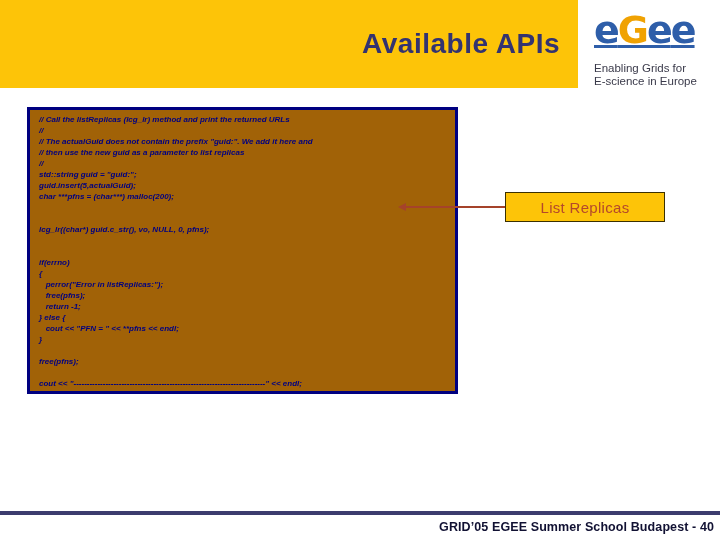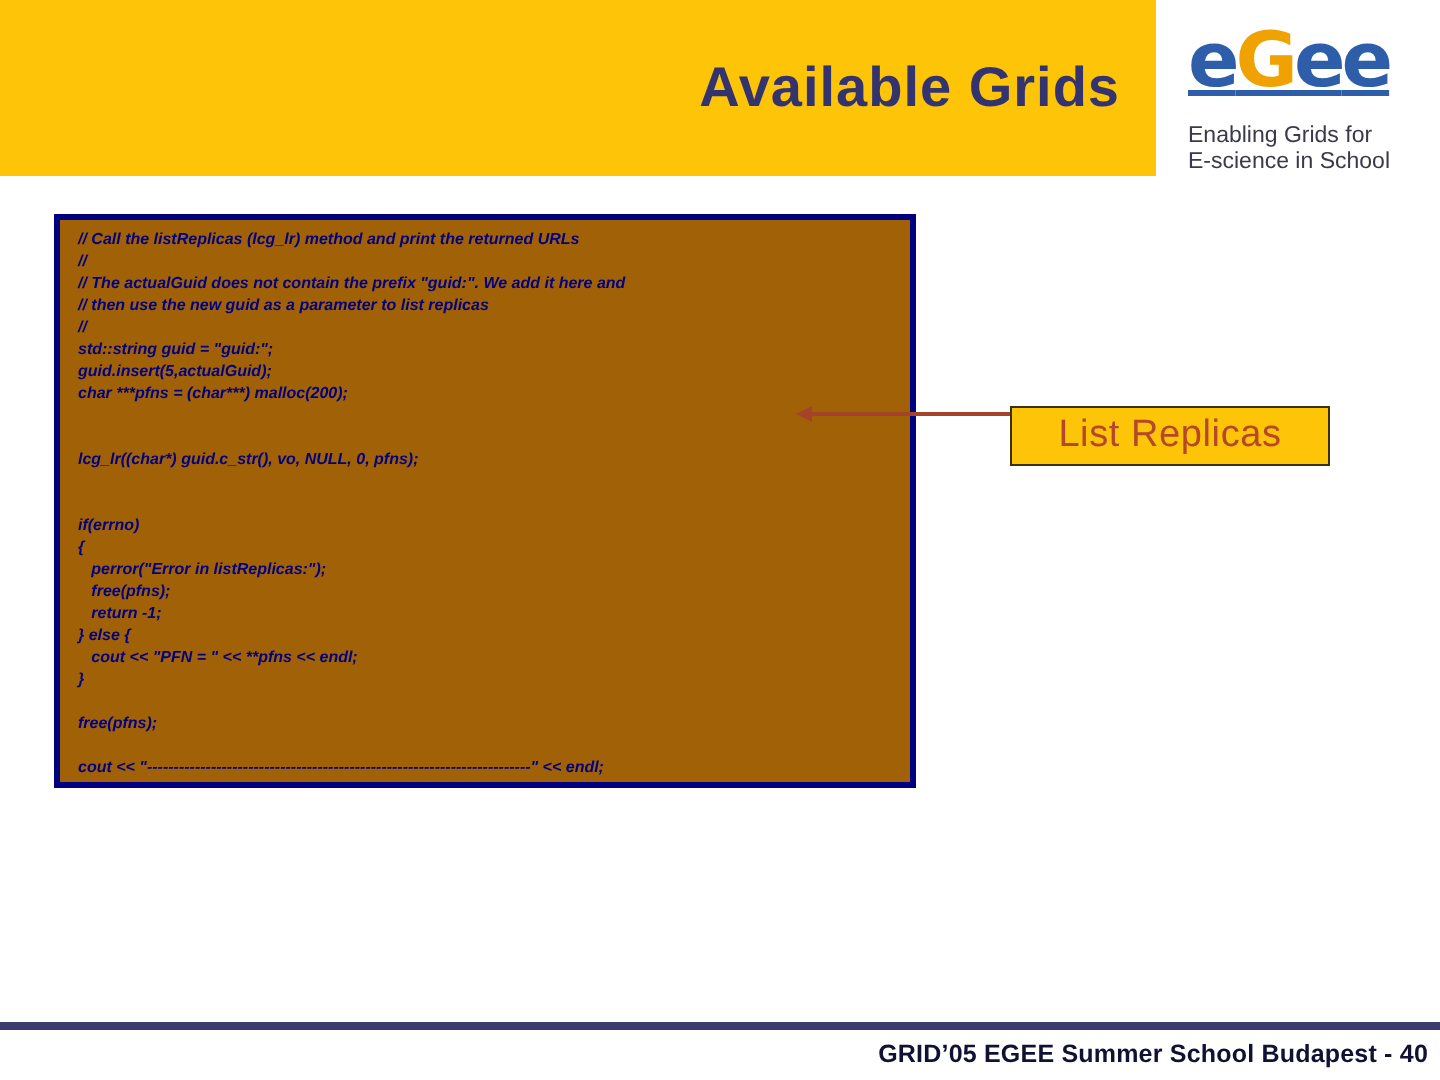--- a/index.html
+++ b/index.html
@@ -82,51 +82,50 @@
     border-bottom: 4px solid transparent;
   }
   .callout-box {
     position: absolute; left: 505px; top: 192px;
     width: 160px; height: 30px;
     box-sizing: border-box;
     background: #FDC408;
     border: 1.5px solid #3B3000;
     display: flex; align-items: center; justify-content: center;
     color: #B5482B;
-    font-size: 19px;
+    font-size: 15px;
     letter-spacing: 0.3px;
-    margin-top: 11px;
   }
 
   
   .footer-line {
     position: absolute; left: 0; top: 511px;
     width: 720px; height: 4px;
     background: #3C3C6E;
   }
   .footer-text {
     position: absolute; right: 6px; top: 520px;
     font-size: 12.5px;
     font-weight: bold;
     color: #111133;
     letter-spacing: 0.1px;
   }
 </style>
 </head>
 <body>
 
 <div class="header-bar">
-  <span class="slide-title">Available Grids</span>
+  <span class="slide-title">Available APIs</span>
 </div>
 
 <div class="logo-block">
   <div class="logo-word"><span>e</span><span class="g">G</span><span>e</span><span>e</span></div>
   <div class="logo-tagline">
     <div>Enabling Grids for</div>
-    <div>E-science in School</div>
+    <div>E-science in Europe</div>
   </div>
 </div>
 
 <div class="code-box">
   <pre>// Call the listReplicas (lcg_lr) method and print the returned URLs
 //
 // The actualGuid does not contain the prefix "guid:". We add it here and
 // then use the new guid as a parameter to list replicas
 //
 std::string guid = "guid:";

